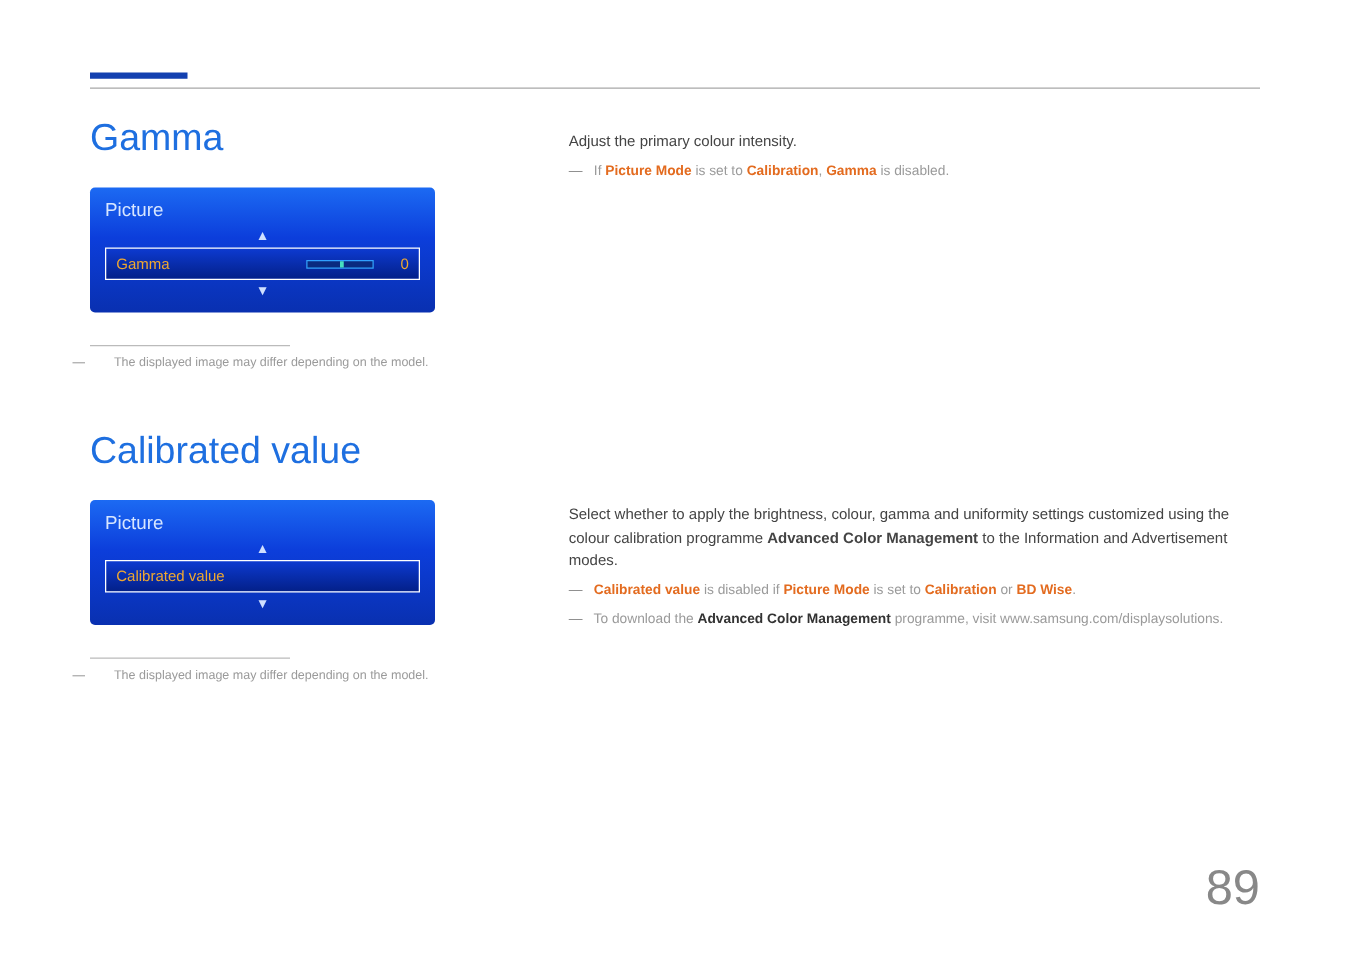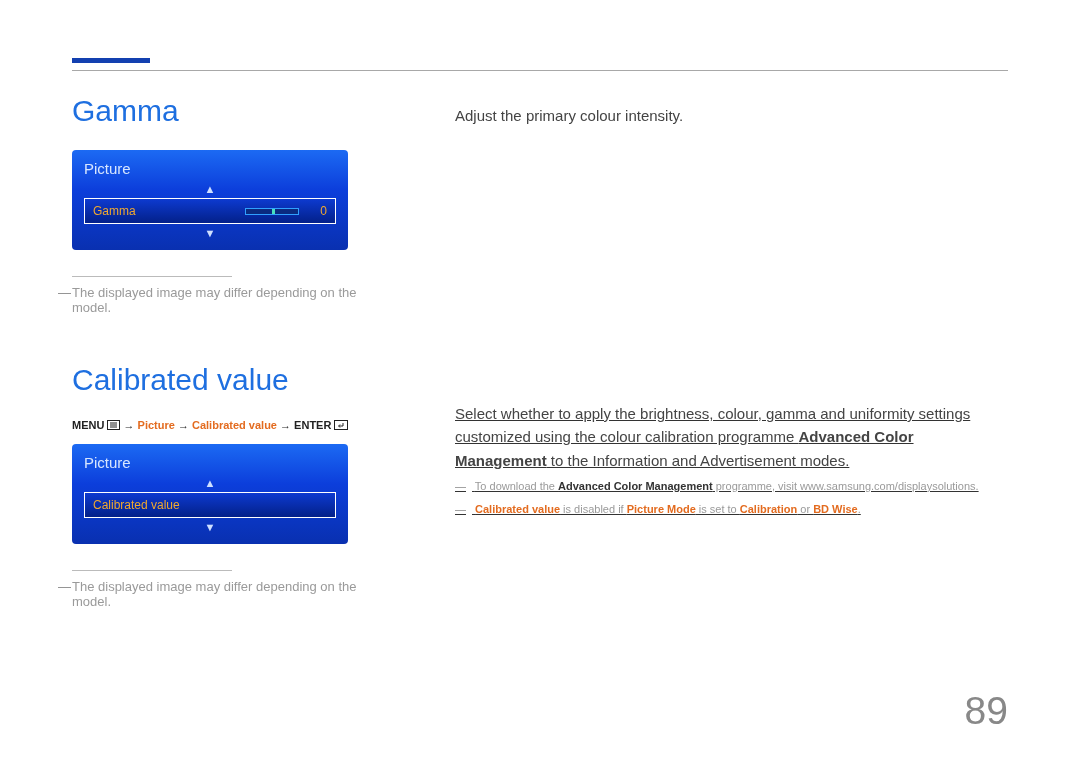--- a/index.html
+++ b/index.html
@@ -112,42 +112,43 @@
     color: #f0a830;
     width: 16px;
     text-align: right;
   }
   .note-divider {
     border-top: 1px solid #bbb;
     width: 160px;
     margin-bottom: 8px;
   }
   .img-note {
-    font-size: 13px;
+    font-size: 10px;
     color: #9a9a9a;
     margin-bottom: 48px;
     position: relative;
+    text-align: center;
   }
   .img-note::before {
     content: "―";
     color: #888;
     position: absolute;
     left: -14px;
   }
 
   
   .right-block {
     position: absolute;
     left: 455px;
     right: 72px;
   }
   .right-block.gamma { top: 104px; }
-  .right-block.calib { top: 402px; text-decoration: underline; }
+  .right-block.calib { top: 402px; }
   .body-text {
-    font-size: 15px;
+    font-size: 12px;
     color: #444;
     line-height: 1.55;
     margin-bottom: 6px;
   }
   .remark {
     font-size: 11px;
     color: #9a9a9a;
     line-height: 1.55;
     margin-bottom: 6px;
     position: relative;
@@ -196,63 +197,46 @@
       <span class="value">0</span>
     </div>
     <div class="chev">▼</div>
   </div>
 
   <div class="note-divider"></div>
   <div class="img-note">The displayed image may differ depending on the model.</div>
 
   <div class="section-title">Calibrated value</div>
 
-  <div class="path-line">
-    <span>MENU</span>
-    <span class="icon">
-      <svg width="13" height="10" viewBox="0 0 13 10">
-          <rect x="0.5" y="0.5" width="12" height="9" fill="none" stroke="#222"></rect>
-          <line x1="3" y1="3" x2="10" y2="3" stroke="#222"></line>
-          <line x1="3" y1="5" x2="10" y2="5" stroke="#222"></line>
-          <line x1="3" y1="7" x2="10" y2="7" stroke="#222"></line>
-        </svg>
-    </span>
-    → <span class="hl">Picture</span>
-    → <span class="hl">Calibrated value</span>
-    → <span>ENTER</span>
-    <span class="icon">
-      <svg width="14" height="10" viewBox="0 0 14 10">
-          <rect x="0.5" y="0.5" width="13" height="9" fill="none" stroke="#222"></rect>
-          <path d="M9 3 L9 6 L5 6 M6 4.5 L4.5 6 L6 7.5" fill="none" stroke="#222"></path>
-        </svg>
-    </span>
-  </div>
 
   <div class="ui-panel">
     <div class="ui-panel-title">Picture</div>
     <div class="chev">▲</div>
     <div class="selected-row">
       <span class="label">Calibrated value</span>
     </div>
     <div class="chev">▼</div>
   </div>
 
   <div class="note-divider"></div>
   <div class="img-note" style="margin-bottom:0">The displayed image may differ depending on the model.</div>
 </div>
 
 <div class="right-block gamma">
   <div class="body-text">Adjust the primary colour intensity.</div>
+  <div class="remark">
+    <span>If </span><span class="hl-strong">Picture Mode</span><span> is set to </span><span class="hl-strong">Calibration</span><span>, </span><span class="hl-strong">Gamma</span><span> is disabled.</span>
+  </div>
 </div>
 
 <div class="right-block calib">
   <div class="body-text">
     <span>Select whether to apply the brightness, colour, gamma and uniformity settings customized using the colour calibration programme </span><b>Advanced Color Management</b><span> to the Information and Advertisement modes.</span>
   </div>
   <div class="remark">
+    <span class="hl-strong">Calibrated value</span><span> is disabled if </span><span class="hl-strong">Picture Mode</span><span> is set to </span><span class="hl-strong">Calibration</span><span> or </span><span class="hl-strong">BD Wise</span><span>.</span>
+  </div>
+  <div class="remark">
     <span>To download the </span><span class="bold-dark">Advanced Color Management</span><span> programme, visit www.samsung.com/displaysolutions.</span>
   </div>
-  <div class="remark">
-    <span class="hl-strong">Calibrated value</span><span> is disabled if </span><span class="hl-strong">Picture Mode</span><span> is set to </span><span class="hl-strong">Calibration</span><span> or </span><span class="hl-strong">BD Wise</span><span>.</span>
-  </div>
 </div>
 
 <div class="page-number">89</div>
 
 </body></html>

